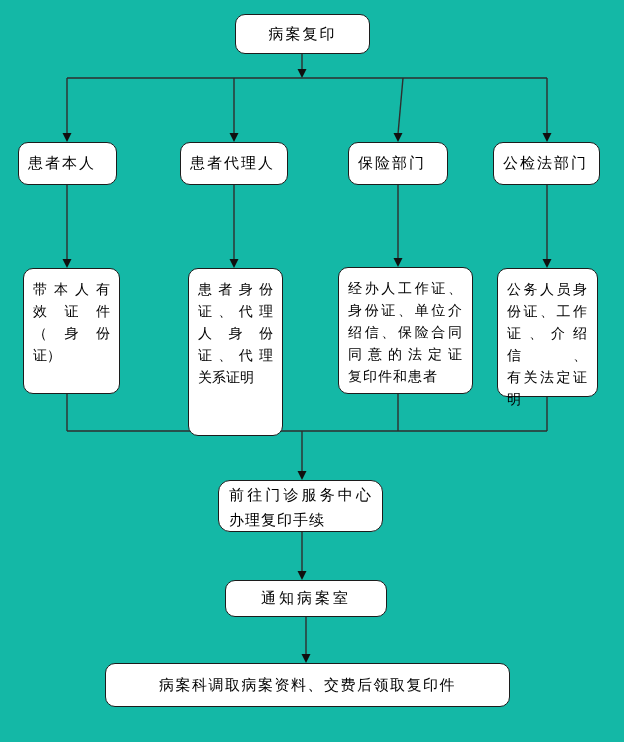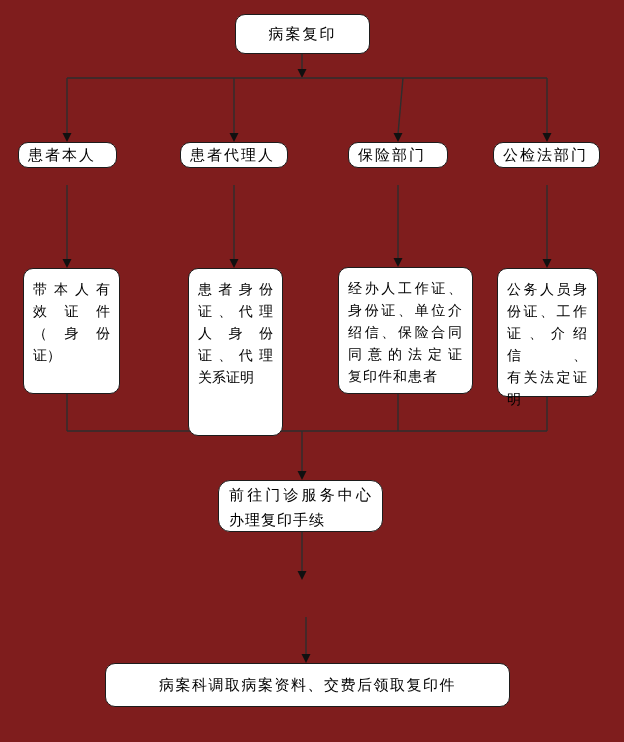--- a/index.html
+++ b/index.html
@@ -1,29 +1,29 @@
 <!DOCTYPE html>
 <html><head>
 <meta charset="utf-8">
 <style>
   html,body { margin:0; padding:0; background:#fff; }
   .canvas {
-    position:relative; width:624px; height:742px; background:#7f1d1d;
+    position:relative; width:624px; height:742px; background:#14b8a6;
     font-family:"Liberation Sans", sans-serif; color:#000;
     overflow:hidden;
   }
   svg.wires { position:absolute; left:0; top:0; width:624px; height:742px; }
   .node {
     position:absolute; box-sizing:border-box; background:#fff;
     border:1.5px solid #1c1c1c; border-radius:10px;
   }
   .center-lbl { display:flex; align-items:center; justify-content:center; }
   .left-lbl   { display:flex; align-items:center; padding:0 9px; }
   .start  { left:235px; top:14px;  width:135px; height:40px; font-size:15px; letter-spacing:2px; }
-  .branch { height:26px; font-size:15px; letter-spacing:2px; }
+  .branch { height:43px; font-size:15px; letter-spacing:2px; }
   .b1 { left:18px;  top:142px; width:99px;  }
   .b2 { left:180px; top:142px; width:108px; }
   .b3 { left:348px; top:142px; width:100px; }
   .b4 { left:493px; top:142px; width:107px; }
   .req {
     border-radius:10px; font-size:14px; line-height:22px; padding:9px 9px;
   }
   .req div { text-align:justify; text-align-last:justify; }
   .req div:last-child { text-align-last:left; }
   .d1 { left:23px;  top:268px; width:97px;  height:126px; }
@@ -116,15 +116,16 @@
       <div>份证、工作</div>
       <div>证、介绍信、</div>
       <div>有关法定证</div>
       <div>明</div>
     </div>
 
   <div class="node step1">
       <div>前往门诊服务中心</div>
       <div>办理复印手续</div>
     </div>
+  <div class="node step2 center-lbl">通知病案室</div>
   <div class="node step3 center-lbl">病案科调取病案资料、交费后领取复印件</div>
 
 </div>
 
 </body></html>

